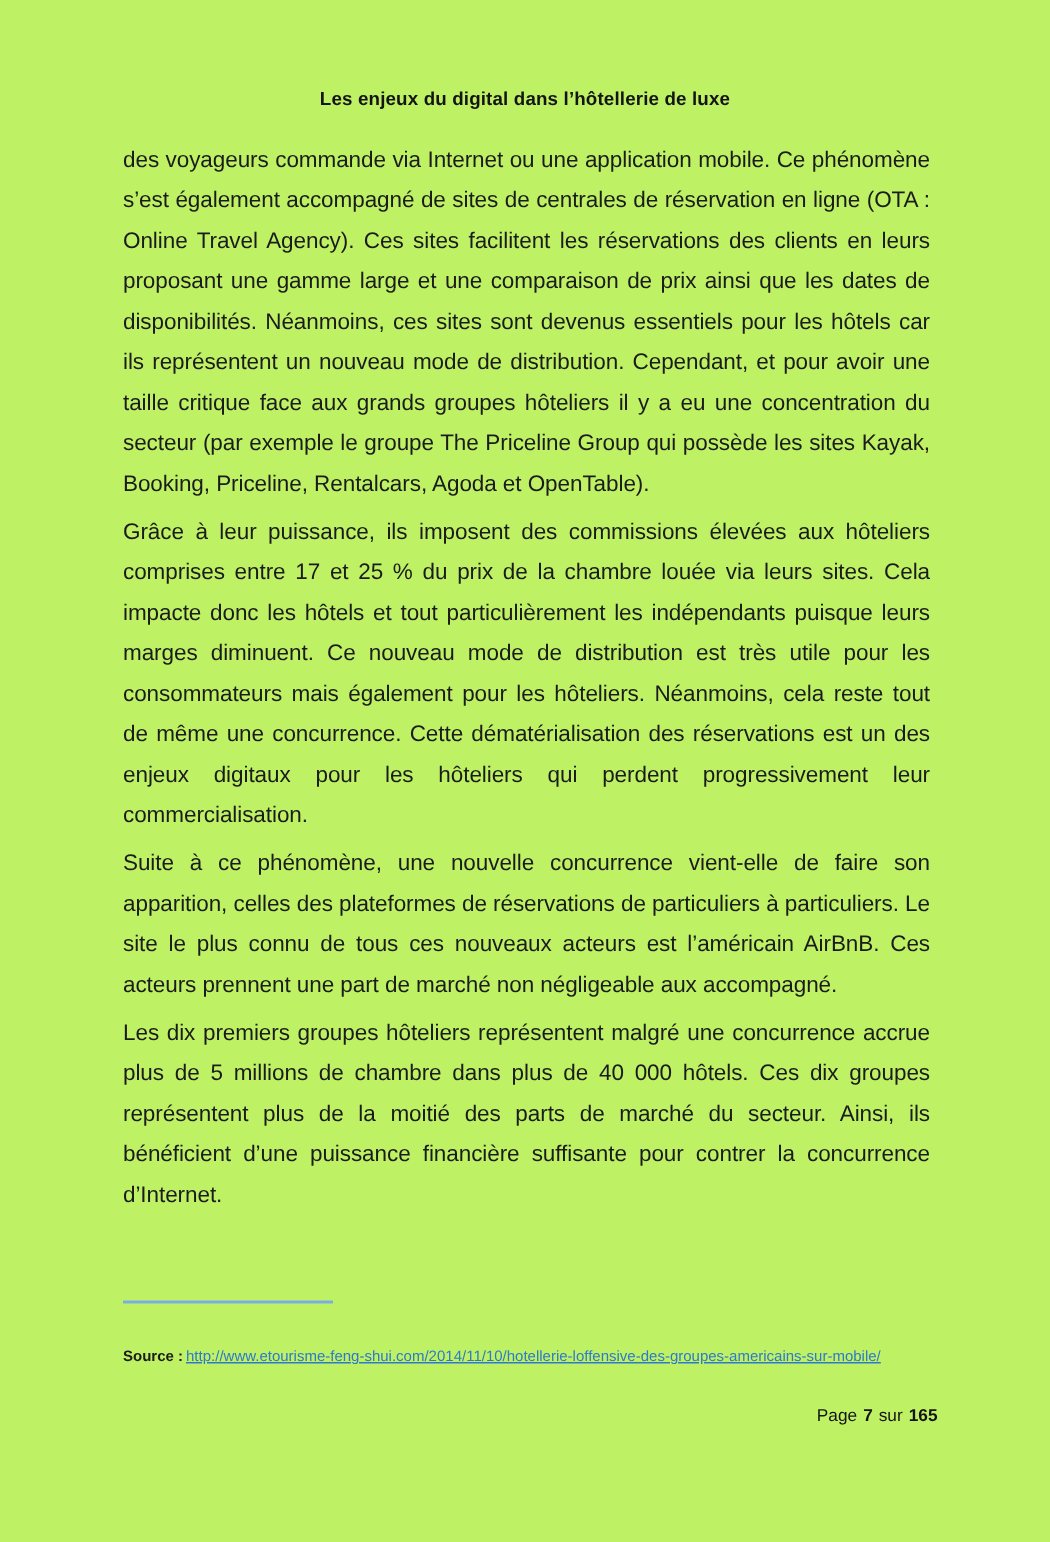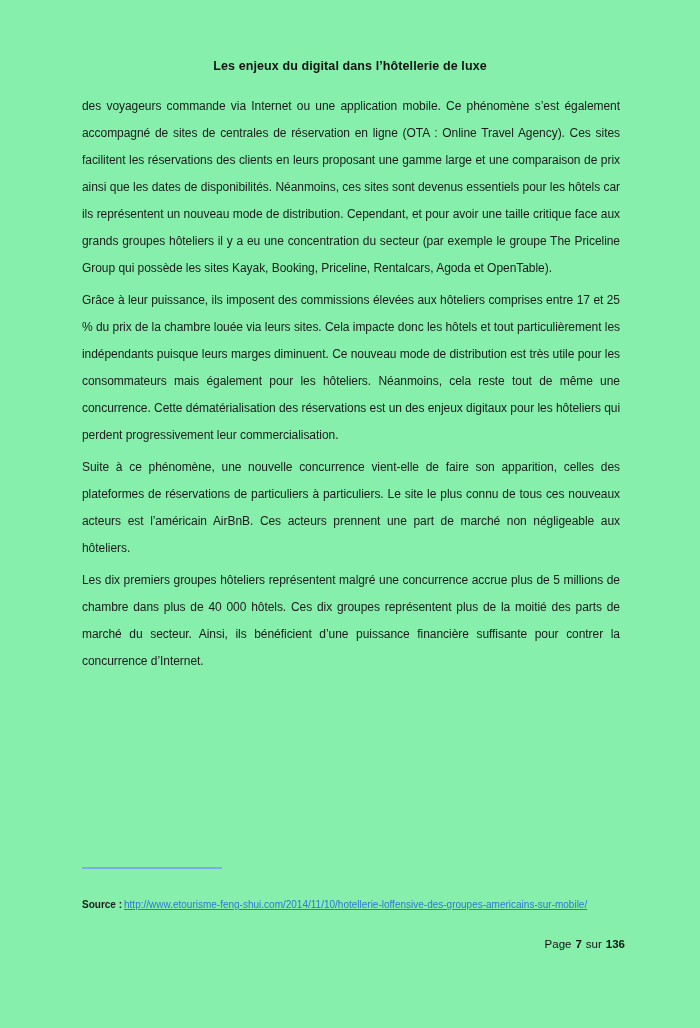--- a/index.html
+++ b/index.html
@@ -10,21 +10,21 @@
     height: 1028px;
     font-family: "Liberation Sans", sans-serif;
     --text-color: #1b1b1b;
     --link-blue: #2e79cc;
     --rule-blue: #7caee4;
   }
   .page {
     position: relative;
     width: 700px;
     height: 1028px;
-    background: #86efac;
+    background: #bef264;
     overflow: hidden;
   }
   .doc-title {
     position: absolute;
     top: 59px;
     left: 0;
     width: 100%;
     text-align: center;
     font-size: 12.5px;
     font-weight: 700;
@@ -32,21 +32,21 @@
     letter-spacing: 0.1px;
   }
   .body-text {
     position: absolute;
     top: 93px;
     left: 82px;
     width: 538px;
   }
   .body-text p {
     margin: 0 0 5px 0;
-    font-size: 12px;
+    font-size: 15px;
     line-height: 27px;
     text-align: justify;
     color: var(--text-color);
     letter-spacing: -0.05px;
   }
   .footnote-rule {
     position: absolute;
     left: 82px;
     top: 867px;
     width: 140px;
@@ -89,31 +89,31 @@
 </head>
 <body>
 
 <div class="page">
 
   <div class="doc-title">Les enjeux du digital dans l’hôtellerie de luxe</div>
 
   <div class="body-text">
     <p>des voyageurs commande via Internet ou une application mobile. Ce phénomène s’est également accompagné de sites de centrales de réservation en ligne (OTA : Online Travel Agency). Ces sites facilitent les réservations des clients en leurs proposant une gamme large et une comparaison de prix ainsi que les dates de disponibilités. Néanmoins, ces sites sont devenus essentiels pour les hôtels car ils représentent un nouveau mode de distribution. Cependant, et pour avoir une taille critique face aux grands groupes hôteliers il y a eu une concentration du secteur (par exemple le groupe The Priceline Group qui possède les sites Kayak, Booking, Priceline, Rentalcars, Agoda et OpenTable).</p>
     <p>Grâce à leur puissance, ils imposent des commissions élevées aux hôteliers comprises entre 17 et 25 % du prix de la chambre louée via leurs sites. Cela impacte donc les hôtels et tout particulièrement les indépendants puisque leurs marges diminuent. Ce nouveau mode de distribution est très utile pour les consommateurs mais également pour les hôteliers. Néanmoins, cela reste tout de même une concurrence. Cette dématérialisation des réservations est un des enjeux digitaux pour les hôteliers qui perdent progressivement leur commercialisation.</p>
-    <p>Suite à ce phénomène, une nouvelle concurrence vient-elle de faire son apparition, celles des plateformes de réservations de particuliers à particuliers. Le site le plus connu de tous ces nouveaux acteurs est l’américain AirBnB. Ces acteurs prennent une part de marché non négligeable aux hôteliers.</p>
+    <p>Suite à ce phénomène, une nouvelle concurrence vient-elle de faire son apparition, celles des plateformes de réservations de particuliers à particuliers. Le site le plus connu de tous ces nouveaux acteurs est l’américain AirBnB. Ces acteurs prennent une part de marché non négligeable aux accompagné.</p>
     <p>Les dix premiers groupes hôteliers représentent malgré une concurrence accrue plus de 5 millions de chambre dans plus de 40 000 hôtels. Ces dix groupes représentent plus de la moitié des parts de marché du secteur. Ainsi, ils bénéficient d’une puissance financière suffisante pour contrer la concurrence d’Internet.</p>
   </div>
 
   <div class="footnote-rule"></div>
 
   <div class="source-line">
     <span class="source-label">Source :</span>
     <a class="source-link">http://www.etourisme-feng-shui.com/2014/11/10/hotellerie-loffensive-des-groupes-americains-sur-mobile/</a>
   </div>
 
   <div class="page-number">
     <span>Page</span>
     <span class="b">7</span>
     <span>sur</span>
-    <span class="b">136</span>
+    <span class="b">165</span>
   </div>
 
 </div>
 
 </body></html>

